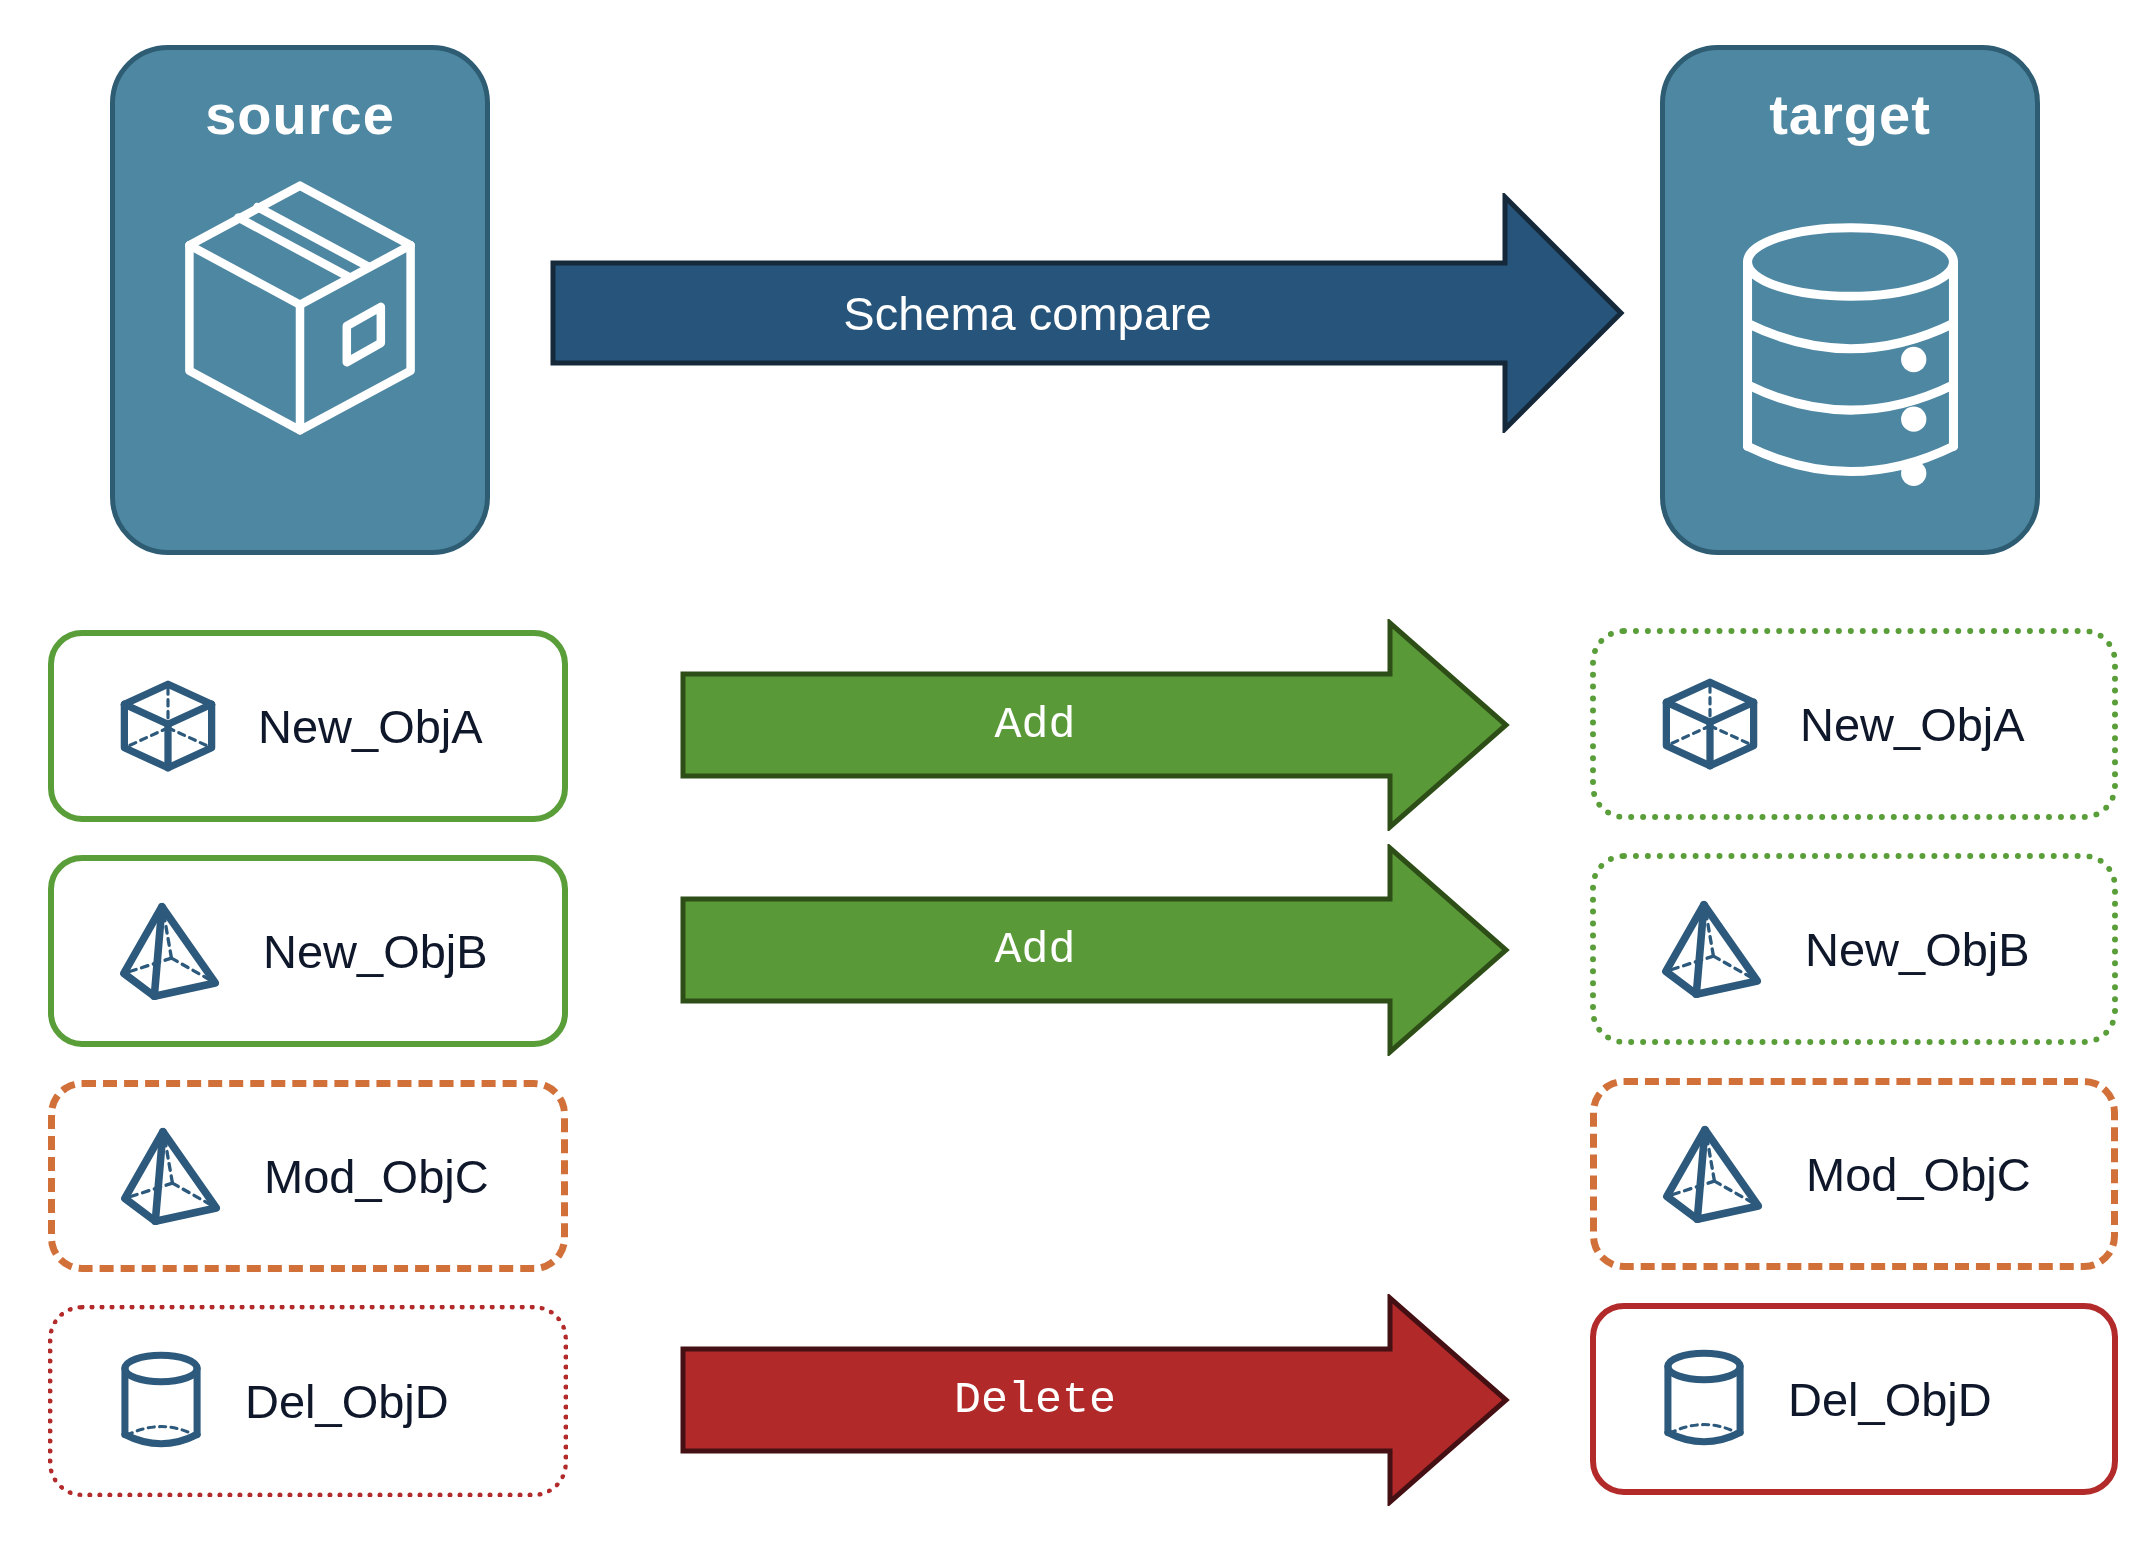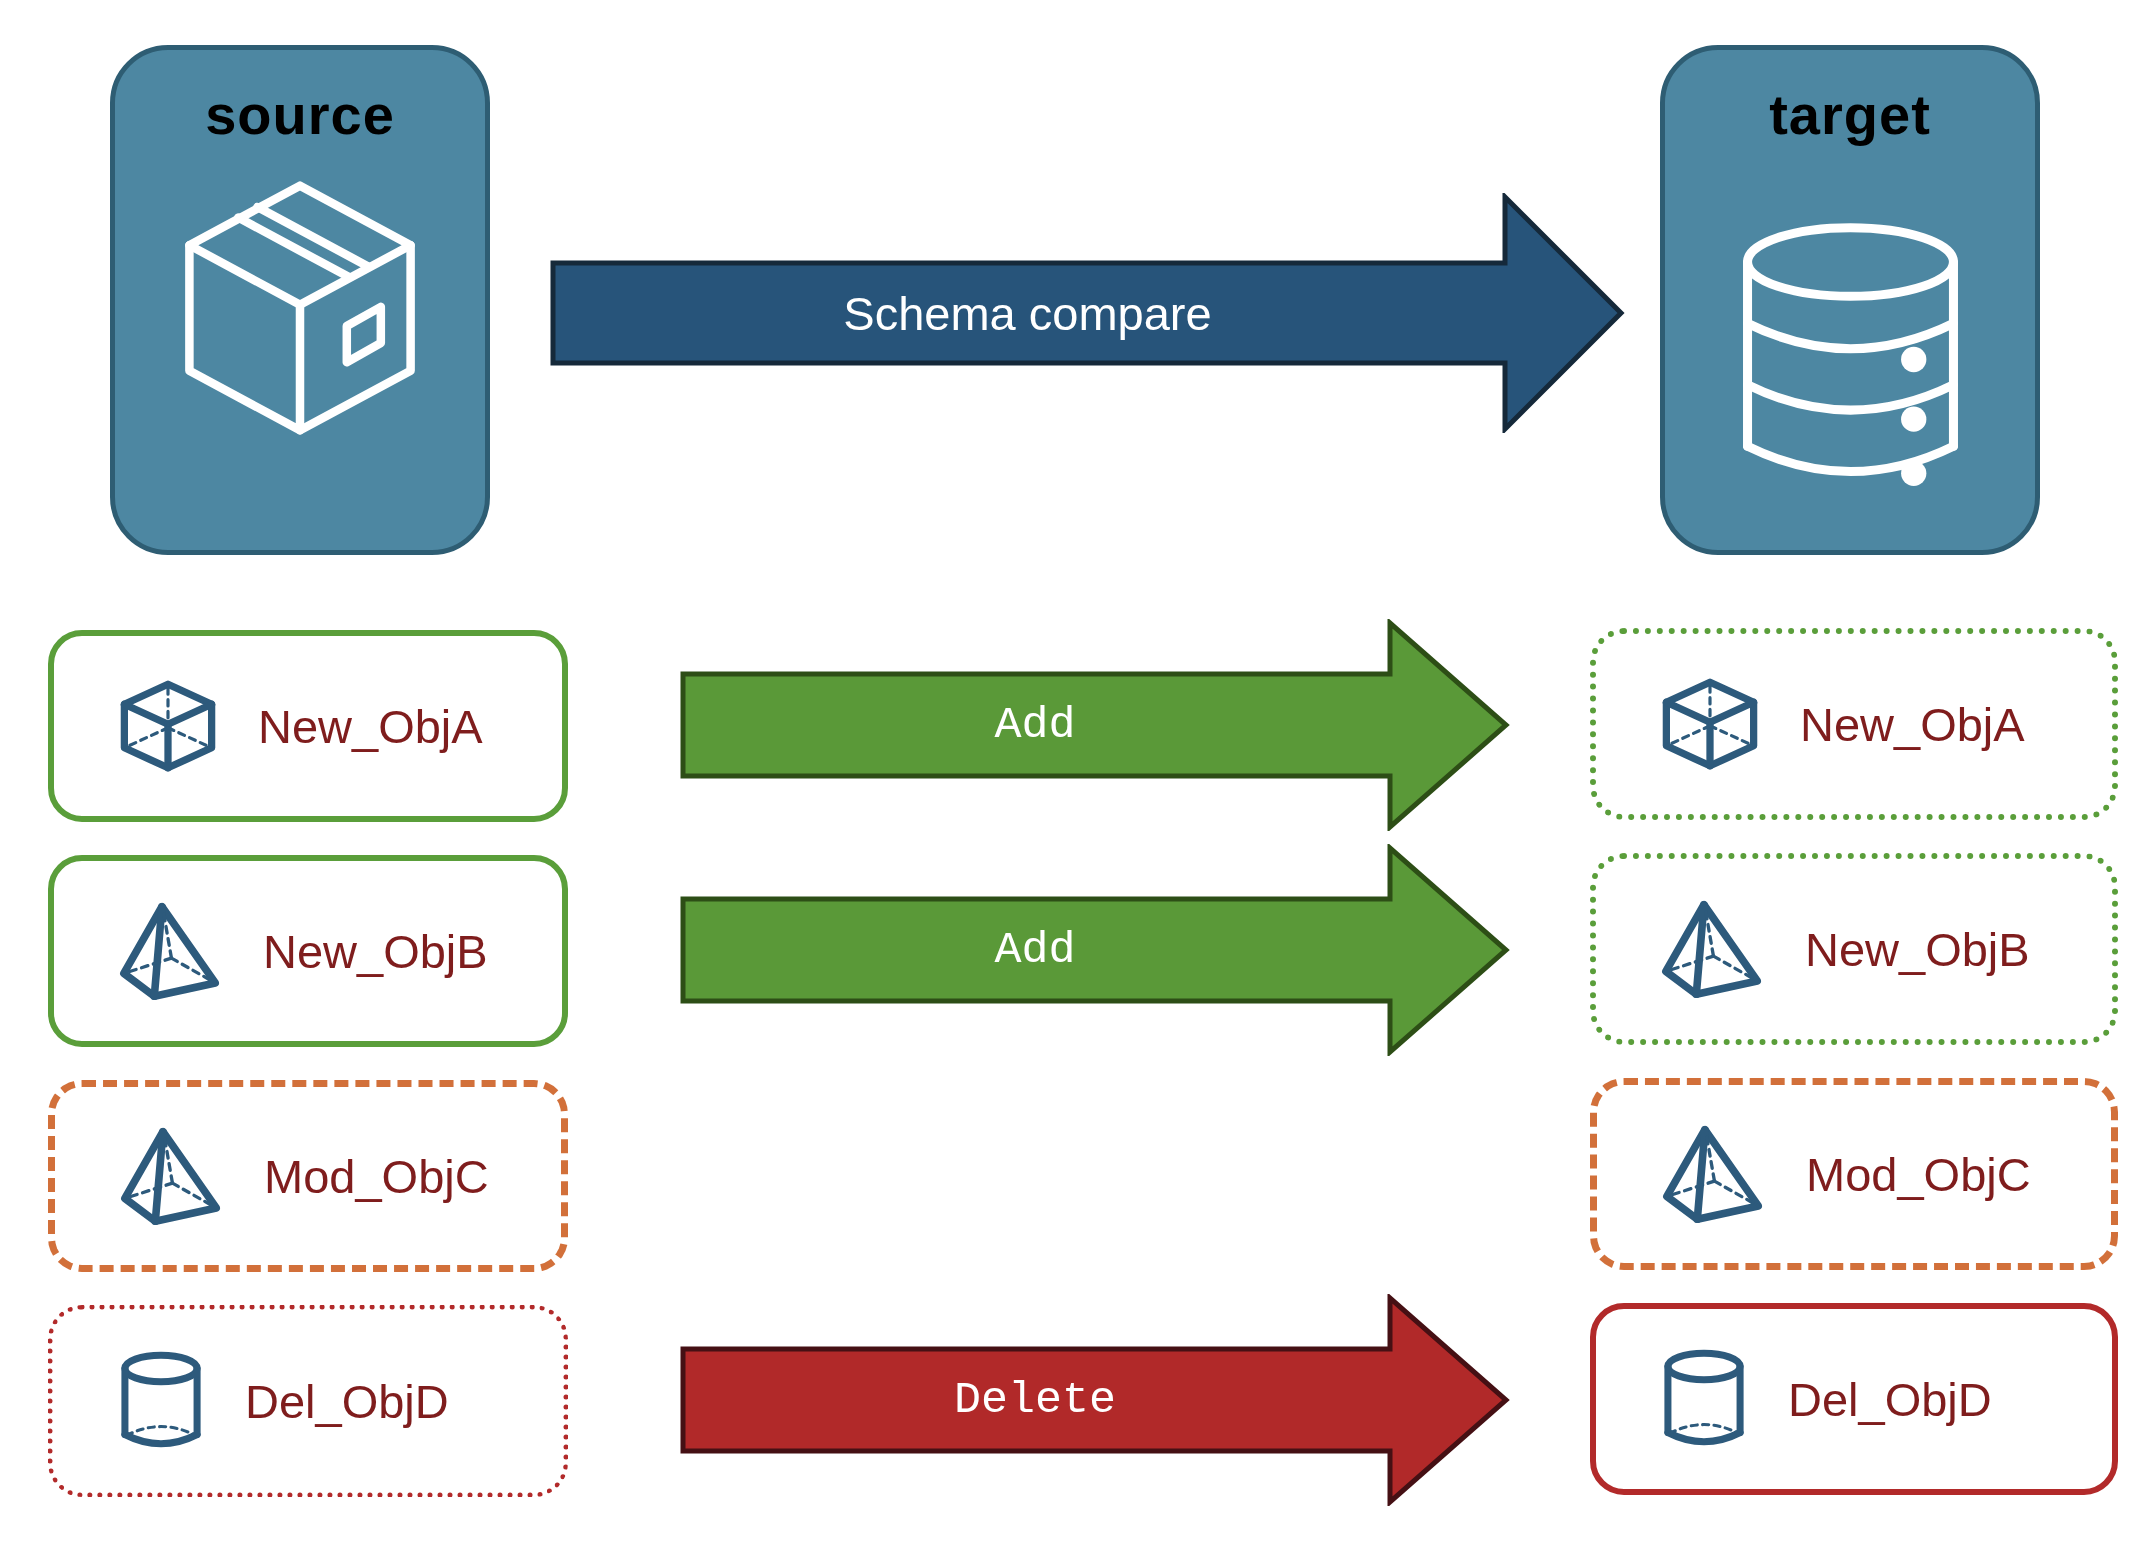--- a/index.html
+++ b/index.html
@@ -7,37 +7,37 @@
     position:relative;width:2150px;height:1550px;background:#ffffff;overflow:hidden;
     font-family:"Liberation Sans", sans-serif;
   }
   
   .node{
     position:absolute;top:45px;width:380px;height:510px;box-sizing:border-box;
     background:var(--node_fill);border:5px solid var(--node_border);border-radius:58px;
     display:flex;flex-direction:column;align-items:center;
   }
   .node-label{
-    margin-top:32px;font-size:56px;font-weight:bold;color:#000000;letter-spacing:1px;
+    margin-top:32px;font-size:56px;font-weight:bold;color:#ffffff;letter-spacing:1px;
   }
   .node-icon{margin-top:28px;}
   
   .main-arrow{position:absolute;left:550px;top:193px;width:1075px;height:240px;}
   .main-arrow .arrow-label{
     position:absolute;left:0;top:68px;width:955px;height:104px;
     display:flex;align-items:center;justify-content:center;
     color:#ffffff;font-size:47px;
   }
   
   .obj-box{
     position:absolute;width:520px;height:192px;box-sizing:border-box;border-radius:34px;
     display:flex;align-items:center;padding-left:64px;gap:40px;background:#ffffff;
   }
   .obj-box.right{width:528px;}
-  .obj-label{font-size:47px;color:#7f1d1d;}
+  .obj-label{font-size:47px;color:#0f172a;}
   .solid-green {border:6px solid  var(--green_border);}
   .dotted-green{border:6px dotted var(--green_border);}
   .dashed-orange{border:7px dashed var(--orange_border);}
   .dotted-red  {border:5px dotted var(--red_border);}
   .solid-red   {border:6px solid  var(--red_border);}
   .row-arrow{position:absolute;width:830px;height:212px;}
   .row-arrow .arrow-label{
     position:absolute;left:0;top:55px;width:710px;height:102px;
     display:flex;align-items:center;justify-content:center;
     color:#ffffff;font-size:45px;font-family:Liberation Mono, monospace;

